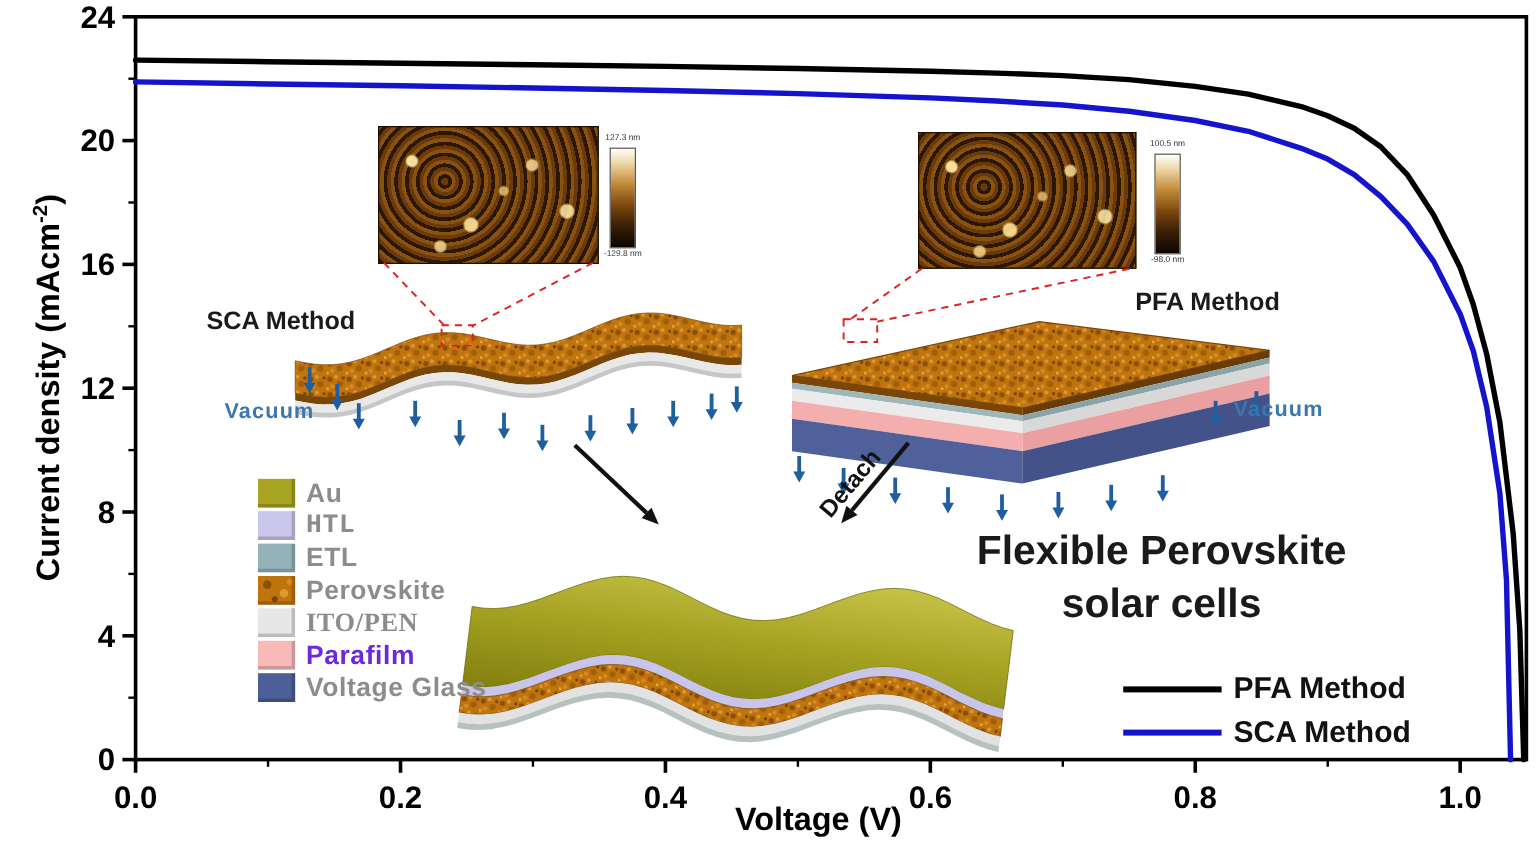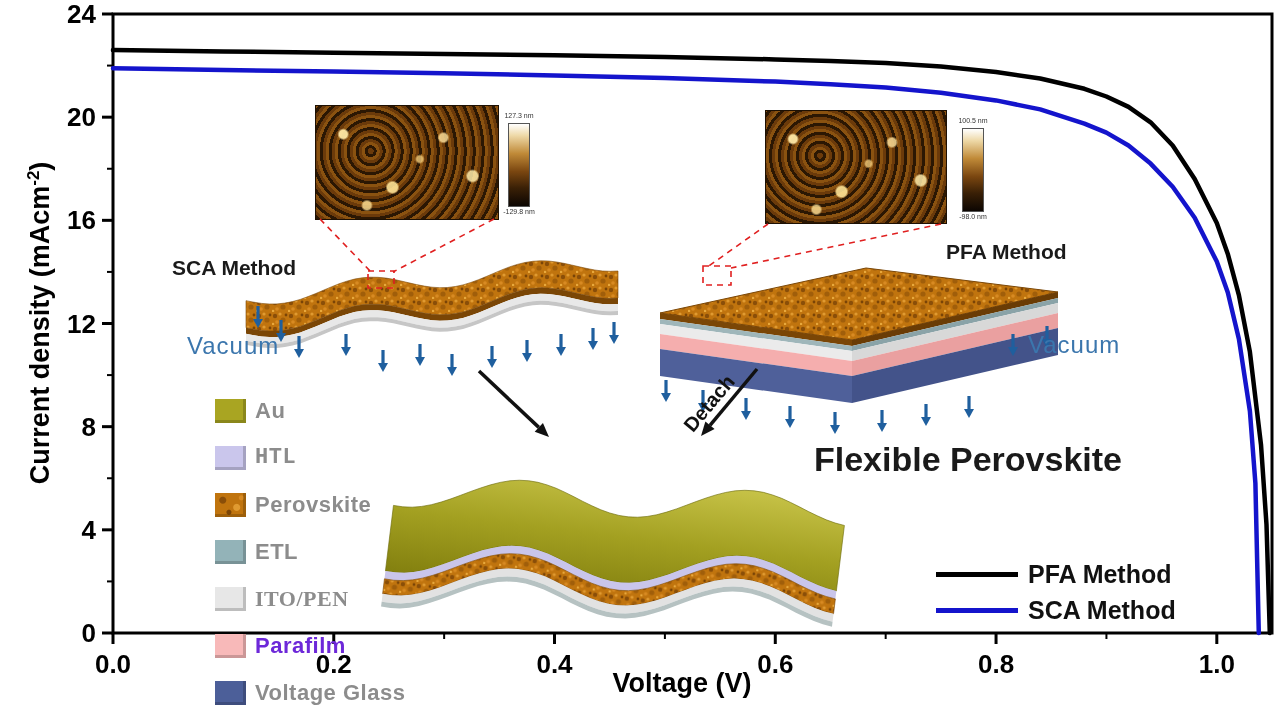--- a/index.html
+++ b/index.html
@@ -6,42 +6,42 @@
   #stage{position:relative;width:1280px;height:720px;background:#ffffff;overflow:hidden;
          font-family:"Liberation Sans",sans-serif;}
   #fig{position:absolute;left:0;top:0;z-index:2;pointer-events:none;}
   .ov{position:absolute;z-index:3;}
   .under{position:absolute;z-index:1;}
   .axis-title{font-weight:bold;font-size:27px;color:#000;white-space:nowrap;}
   #y-title{left:40px;top:323px;transform:translate(-50%,-50%) rotate(-90deg);}
   #y-title sup{font-size:17px;}
   #x-title{left:442px;top:668px;width:480px;text-align:center;}
   .method-label{font-weight:bold;font-size:21px;color:#1a1a1a;white-space:nowrap;}
-  .vacuum{font-size:24px;font-weight:normal;color:#3b76ad;letter-spacing:1px;white-space:nowrap;}
+  .vacuum{font-size:18px;font-weight:bold;color:#3b76ad;letter-spacing:1px;white-space:nowrap;}
   #detach{font-weight:bold;font-size:20px;color:#111;transform:rotate(-50deg);transform-origin:center;}
   #flexible{left:800px;top:438px;width:336px;text-align:center;font-weight:bold;font-size:34px;
             color:#1a1a1a;line-height:1.28;}
   
   .afm{border:1px solid #1d1003;
     background:
       radial-gradient(circle at 15% 25%, rgba(255,232,165,.95) 0 4px, transparent 6px),
       radial-gradient(circle at 42% 72%, rgba(255,228,150,.9) 0 5px, transparent 7px),
       radial-gradient(circle at 70% 28%, rgba(250,220,150,.85) 0 4px, transparent 6px),
       radial-gradient(circle at 86% 62%, rgba(255,236,170,.85) 0 5px, transparent 7px),
       radial-gradient(circle at 57% 47%, rgba(242,202,120,.8) 0 3px, transparent 5px),
       radial-gradient(circle at 28% 88%, rgba(255,225,150,.8) 0 4px, transparent 6px),
       repeating-radial-gradient(circle at 30% 40%, #6b3a0a 0 3px, #2b1703 3px 6px, #8a5210 6px 9px),
       repeating-radial-gradient(circle at 75% 65%, #7a4408 0 4px, #33210a 4px 8px),
       #4a2c08;}
   
   .scalebar{width:20px;height:82px;border:1px solid #555;
     background:linear-gradient(to bottom,#ffffff 0%,#eed9a8 14%,#c08a38 36%,#7a4610 58%,#3a2006 78%,#0c0602 100%);}
   .scale-label{font-size:7px;color:#333;width:54px;text-align:center;white-space:nowrap;}
   
-  #layer-legend{left:215px;top:398px;display:flex;flex-direction:column;gap:22px;}
+  #layer-legend{left:215px;top:398px;display:flex;flex-direction:column;gap:2px;}
   .layer-row{display:flex;align-items:center;gap:9px;height:25px;}
   .swatch{width:31px;height:24px;box-shadow:inset -3px -3px 0 rgba(0,0,0,.18);}
   .swatch.textured{background-image:
       radial-gradient(circle at 25% 30%, #8a4e08 0 3px, transparent 4px),
       radial-gradient(circle at 70% 60%, #e09a30 0 3px, transparent 4px),
       radial-gradient(circle at 45% 80%, #7a4406 0 2px, transparent 3px),
       radial-gradient(circle at 85% 20%, #d88a22 0 2px, transparent 3px);}
   .layer-label{font-weight:bold;font-size:22px;letter-spacing:.5px;white-space:nowrap;}
   
   #curve-legend{left:936px;top:560px;display:flex;flex-direction:column;gap:7px;}
@@ -222,38 +222,39 @@
   <div class="ov method-label" style="left:172px;top:256px;">SCA Method</div>
   <div class="ov method-label" style="left:946px;top:240px;">PFA Method</div>
 
   <div class="ov vacuum" style="left:187px;top:332px;">Vacuum</div>
   <div class="ov vacuum" style="left:1028px;top:331px;">Vacuum</div>
 
   <div class="ov" id="detach" style="left:676px;top:392px;">Detach</div>
 
   <div class="ov" id="flexible">
     <div>Flexible Perovskite</div>
+    <div>solar cells</div>
   </div>
 
   <div class="ov" id="layer-legend">
       <div class="layer-row">
         <div class="swatch" style="background: rgb(169, 165, 34);"></div>
         <div class="layer-label" style="color: rgb(140, 140, 140);">Au</div>
       </div>
       <div class="layer-row">
         <div class="swatch" style="background: rgb(202, 198, 236);"></div>
         <div class="layer-label" style="color: rgb(140, 140, 140); font-family: Liberation Mono, monospace;">HTL</div>
       </div>
       <div class="layer-row">
+        <div class="swatch" style="background: rgb(147, 179, 184);"></div>
+        <div class="layer-label" style="color: rgb(140, 140, 140);">ETL</div>
+      </div>
+      <div class="layer-row">
         <div class="swatch textured" style="background-color: rgb(192, 116, 14);"></div>
         <div class="layer-label" style="color: rgb(140, 140, 140);">Perovskite</div>
-      </div>
-      <div class="layer-row">
-        <div class="swatch" style="background: rgb(147, 179, 184);"></div>
-        <div class="layer-label" style="color: rgb(140, 140, 140);">ETL</div>
       </div>
       <div class="layer-row">
         <div class="swatch" style="background: rgb(231, 231, 231);"></div>
         <div class="layer-label" style="color: rgb(140, 140, 140); font-family: Liberation Serif, serif;">ITO/PEN</div>
       </div>
       <div class="layer-row">
         <div class="swatch" style="background: rgb(248, 185, 185);"></div>
         <div class="layer-label" style="color: #6d28d9;">Parafilm</div>
       </div>
       <div class="layer-row">

